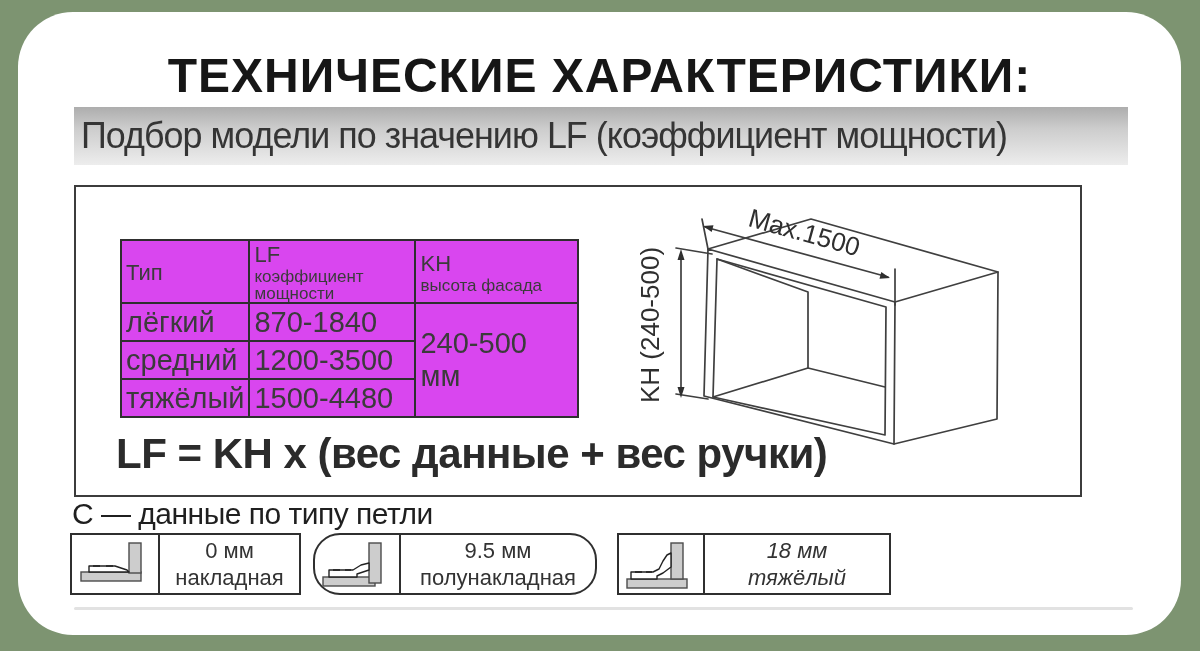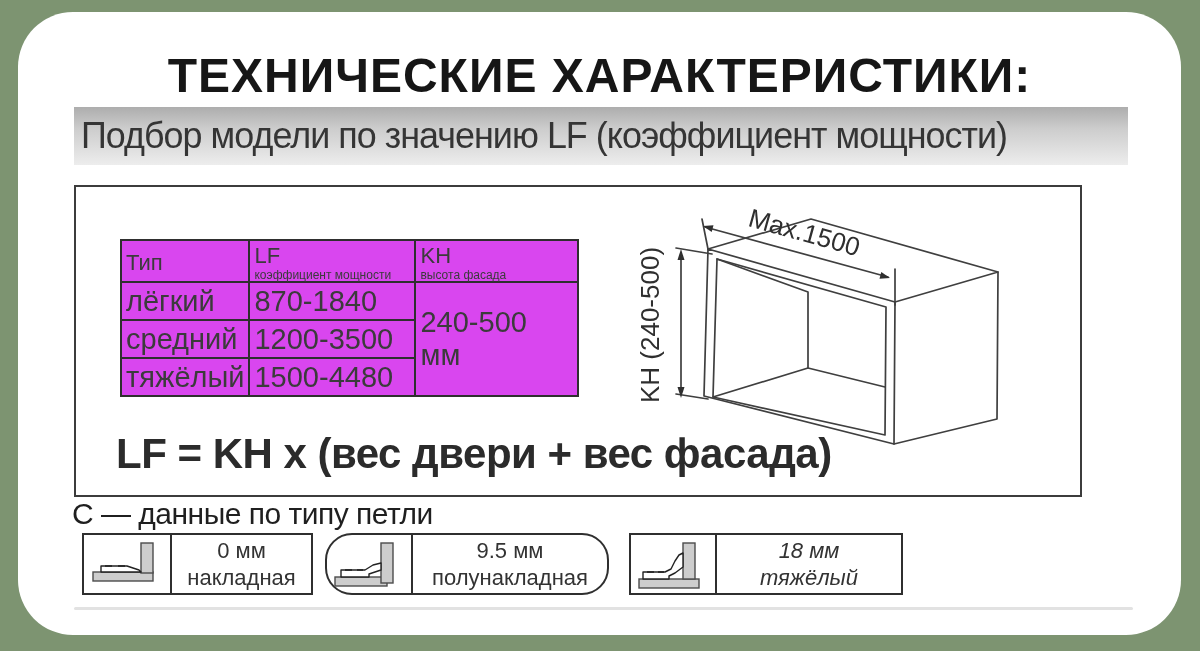--- a/index.html
+++ b/index.html
@@ -36,21 +36,21 @@
     border-collapse:collapse; table-layout:fixed;
   }
   table.spec td {
     border:2px solid #2f2f2f; text-align:left; vertical-align:middle;
     color:#3b3b3b; padding:0 4px; background:#d946ef;
   }
   td.c-type { width:118px; }
   td.c-lf   { width:166px;margin-top:43px; }
   td.c-kh   { width:163px; }
   tr.hdr td { height:42px; font-size:22px; line-height:1.0; padding-top:3px; }
-  tr.hdr .small { display:block; font-size:12px; color:#3b3b3b; margin-top:2px; }
+  tr.hdr .small { display:block; font-size:17px; color:#3b3b3b; margin-top:2px; }
   tr.row td { height:38px; font-size:29px; }
   td.kh-merged { font-size:28px; }
   
   .formula {
     position:absolute; left:40px; top:243px;
     font-size:42px; font-weight:700; color:#2b2b2b; white-space:nowrap;
     letter-spacing:-0.5px;
   }
   
   .cabinet { position:absolute; left:556px; top:10px; }
@@ -59,21 +59,21 @@
   }
   .cabinet .arrow { fill:#2f2f2f; stroke:none; }
   .cabinet text { fill:#2f2f2f; font-size:26px; font-family:"Liberation Sans",sans-serif; }
   
   .hinge-note {
     position:absolute; left:54px; top:485px;
     font-size:30px; color:#1f1f1f; letter-spacing:-0.5px;
   }
   .hinge-box {
     position:absolute; top:521px; height:62px;
-    display:flex; border:2px solid #2f2f2f; background:#fff;margin-left:12px;
+    display:flex; border:2px solid #2f2f2f; background:#fff;
   }
   .hinge-box .icon-cell {
     border-right:2px solid #2f2f2f; display:flex; align-items:center; justify-content:center;
   }
   .hinge-box .text-cell {
     flex:1; display:flex; flex-direction:column; align-items:center; justify-content:center;
     font-size:22px; color:#333; line-height:27px;
   }
   .box1 { left:52px;  width:231px; } .box1 .icon-cell { width:88px; }
   .box2 { left:295px; width:284px;border-radius:27px; } .box2 .icon-cell { width:86px; }
@@ -149,21 +149,21 @@
         <text transform="translate(170,44) rotate(15.5)" text-anchor="middle">Max.1500</text>
 
         <line x1="44" y1="51" x2="80" y2="57"></line>
         <line x1="44" y1="197" x2="76" y2="202"></line>
         <line x1="49" y1="56" x2="49" y2="197"></line>
         <polygon class="arrow" points="49,52 45.5,63 52.5,63"></polygon>
         <polygon class="arrow" points="49,201 45.5,190 52.5,190"></polygon>
         <text transform="translate(27,128) rotate(-90)" text-anchor="middle">KH (240-500)</text>
       </svg>
 
-      <div class="formula">LF = KH x (вес двери + вес фасада)</div>
+      <div class="formula">LF = KH x (вес данные + вес ручки)</div>
     </div>
 
     <div class="hinge-note">С — данные по типу петли</div>
 
     <div class="hinge-box box1">
       <div class="icon-cell">
         <svg class="hinge-icon" width="76" height="50" viewBox="0 0 76 50">
           <rect class="slab" x="4" y="33" width="60" height="9"></rect>
           <rect class="slab" x="52" y="4" width="12" height="30"></rect>
           <path class="mech" d="M12,33 L12,27 L38,27 L44,29 L50,31 L52,33 Z"></path>

